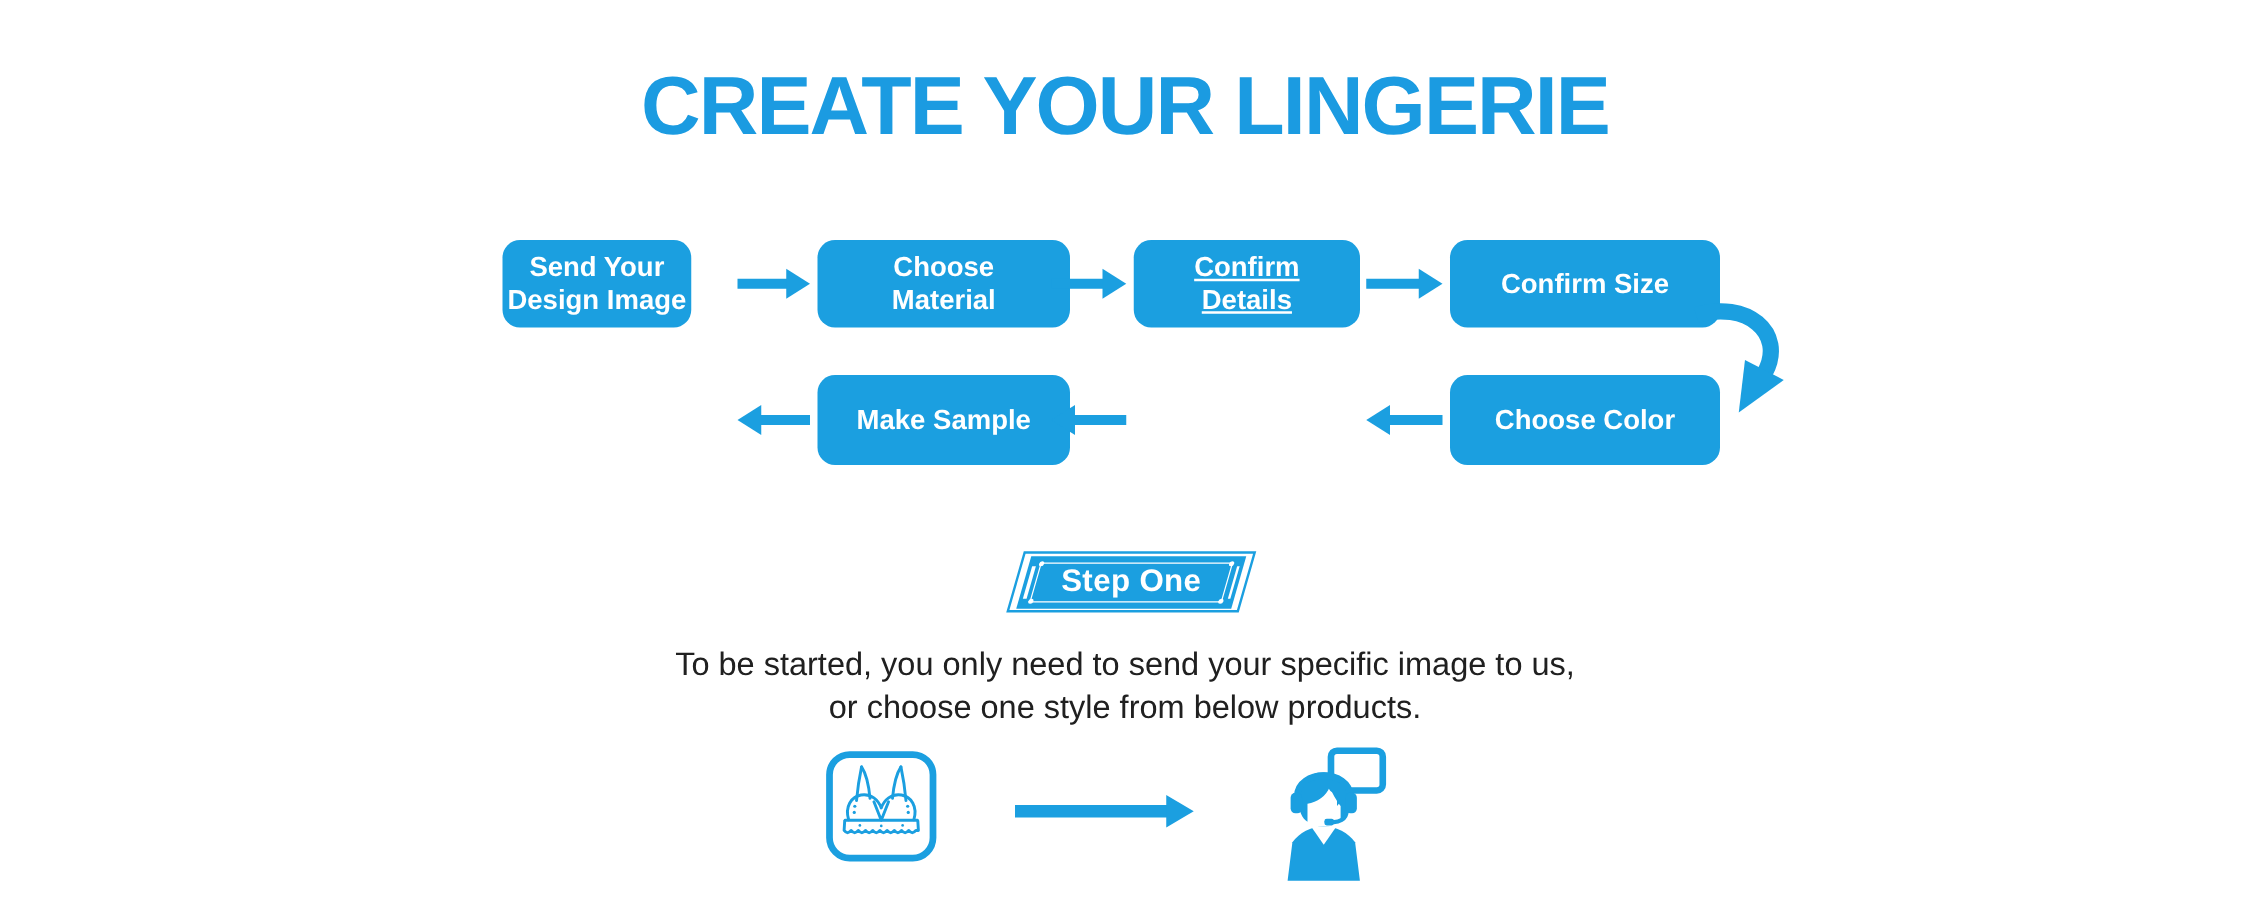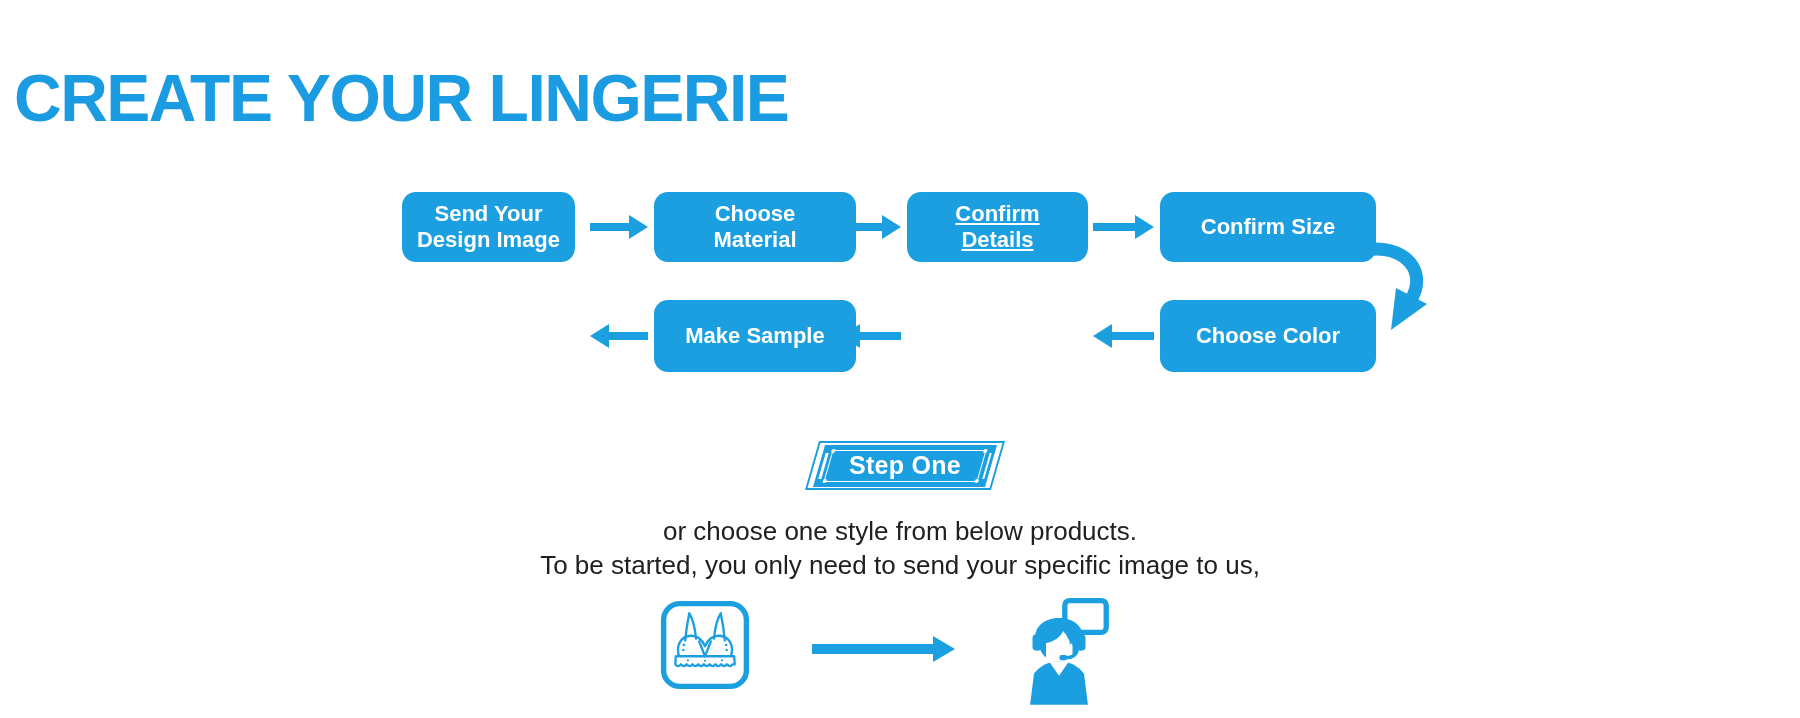--- a/index.html
+++ b/index.html
@@ -2,32 +2,32 @@
 <html style="--accent: #1B9FE0; --title-blue: #1B9BE1; --body-text: #202020;"><head>
 <meta charset="utf-8">
 <style>
   html,body{margin:0;padding:0;background:#ffffff;}
   .canvas{
     position:relative;width:1800px;height:718px;background:#ffffff;overflow:hidden;
     font-family:"Liberation Sans",sans-serif;
   }
   
   .title{
-    position:absolute;top:46px;left:0;right:0;margin:14px;text-align:left;
+    position:absolute;top:46px;left:0;right:0;margin:0;text-align:center;
     font-size:66px;font-weight:800;letter-spacing:-1.5px;color:var(--title-blue);
   }
   
   .box{
     position:absolute;background:var(--accent);border-radius:14px;color:#fff;
     display:flex;align-items:center;justify-content:center;text-align:center;
     font-size:22px;line-height:26px;font-weight:600;white-space:pre-line;
   }
   .r1{top:192px;height:70px;}
   .r2{top:300px;height:72px;}
-  .c1{left:402px;width:173px;}
+  .c1{left:402px;width:151px;}
   .c2{left:654px;width:202px;}
   .c3{left:907px;width:181px;text-decoration:underline;}
   .c4{left:1160px;width:216px;}
   
   .harrow{position:absolute;height:24px;}
   .harrow .shaft{position:absolute;top:8px;height:8px;background:var(--accent);}
   .harrow.right .shaft{left:0;right:17px;}
   .harrow.right .head{position:absolute;right:0;top:0;width:0;height:0;
     border-top:12px solid transparent;border-bottom:12px solid transparent;
     border-left:19px solid var(--accent);}
@@ -118,22 +118,22 @@
     <span class="badge-fill">
       <span class="badge-inner"></span>
       <span class="badge-dots"></span>
       <span class="tick tick-l"></span>
       <span class="tick tick-r"></span>
     </span>
     <span class="badge-label">Step One</span>
   </div>
 
   <div class="intro">
+    <div>To be started, you only need to send your specific image to us,</div>
     <div>or choose one style from below products.</div>
-    <div>To be started, you only need to send your specific image to us,</div>
   </div>
 
   <svg class="bra-icon" viewBox="0 0 100 100" aria-hidden="true">
     <rect x="4" y="4" width="92" height="92" rx="18" fill="none" stroke="currentColor" stroke-width="6"></rect>
     <g fill="none" stroke="currentColor" stroke-width="2.6" stroke-linejoin="round" stroke-linecap="round">
       <path d="M28 45 C29 34 31 22 32.5 15"></path>
       <path d="M40 43 C39 32 36.5 21 32.5 15"></path>
       <path d="M72 45 C71 34 69 22 67.5 15"></path>
       <path d="M60 43 C61 32 63.5 21 67.5 15"></path>
       <path d="M21 62 C17.5 50 23.5 41.5 32 40 C41 38.5 47.5 44.5 50 51.5 C52.5 44.5 59 38.5 68 40 C76.5 41.5 82.5 50 79 62"></path>

